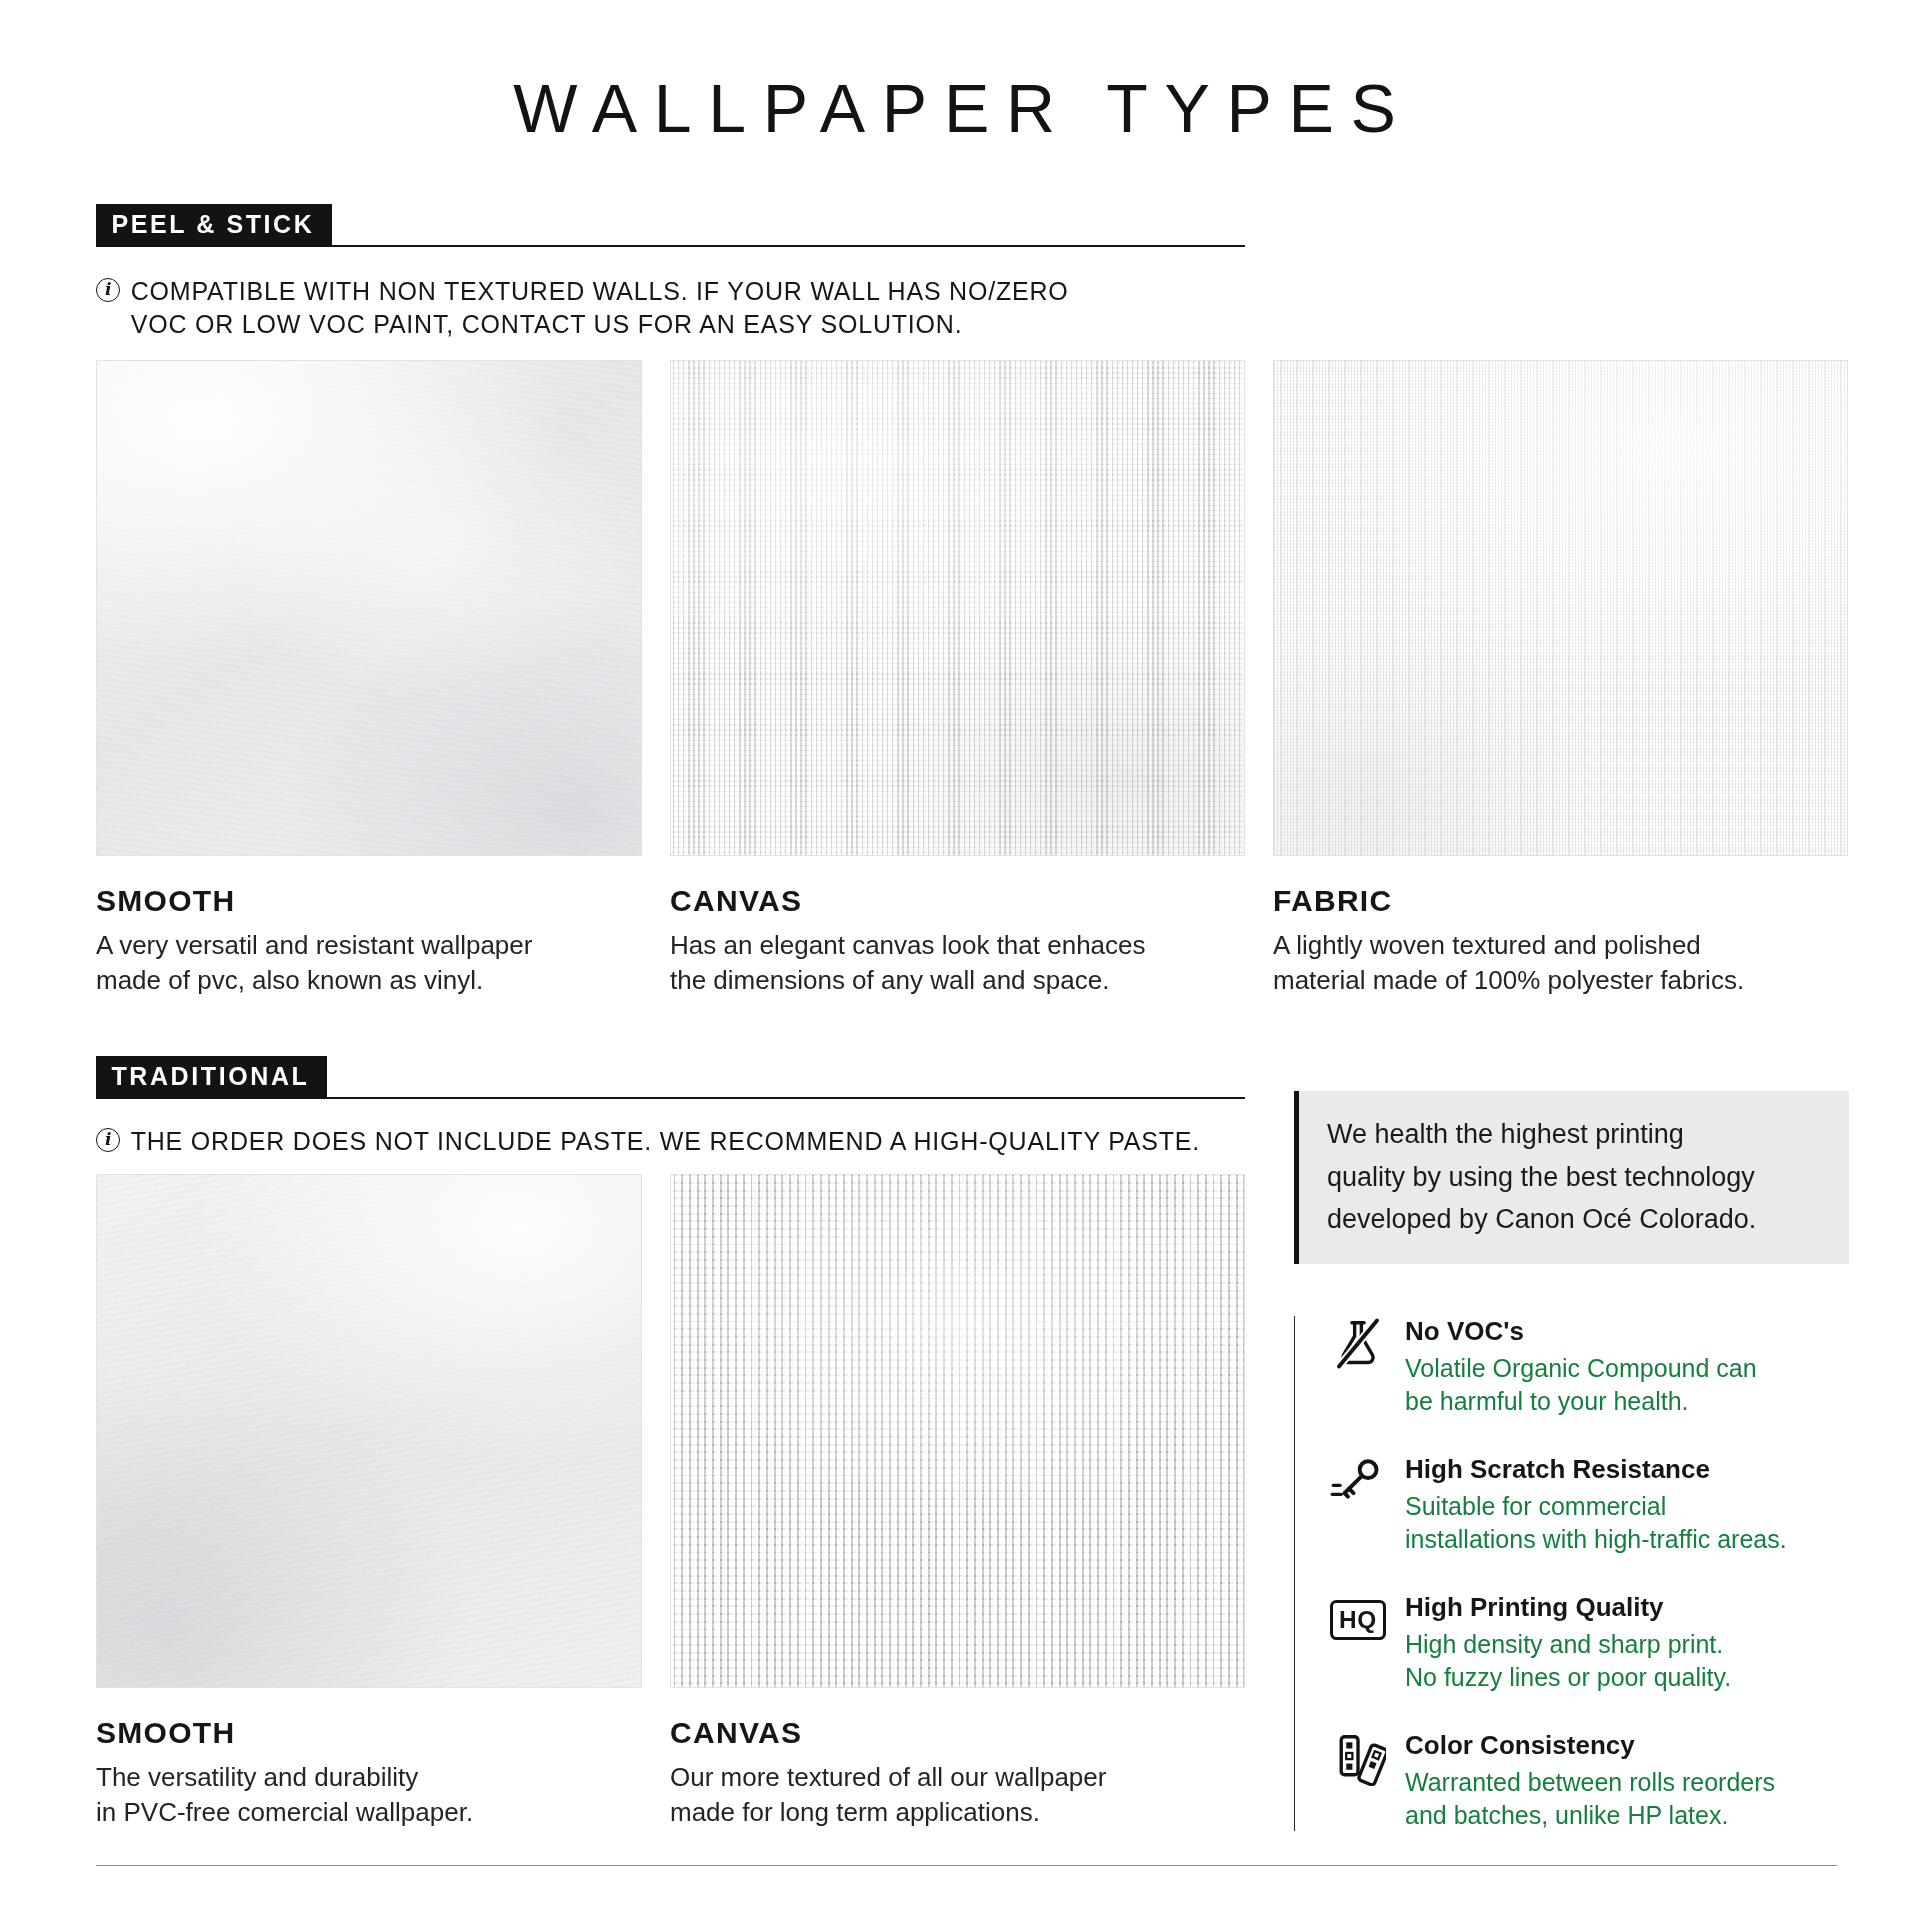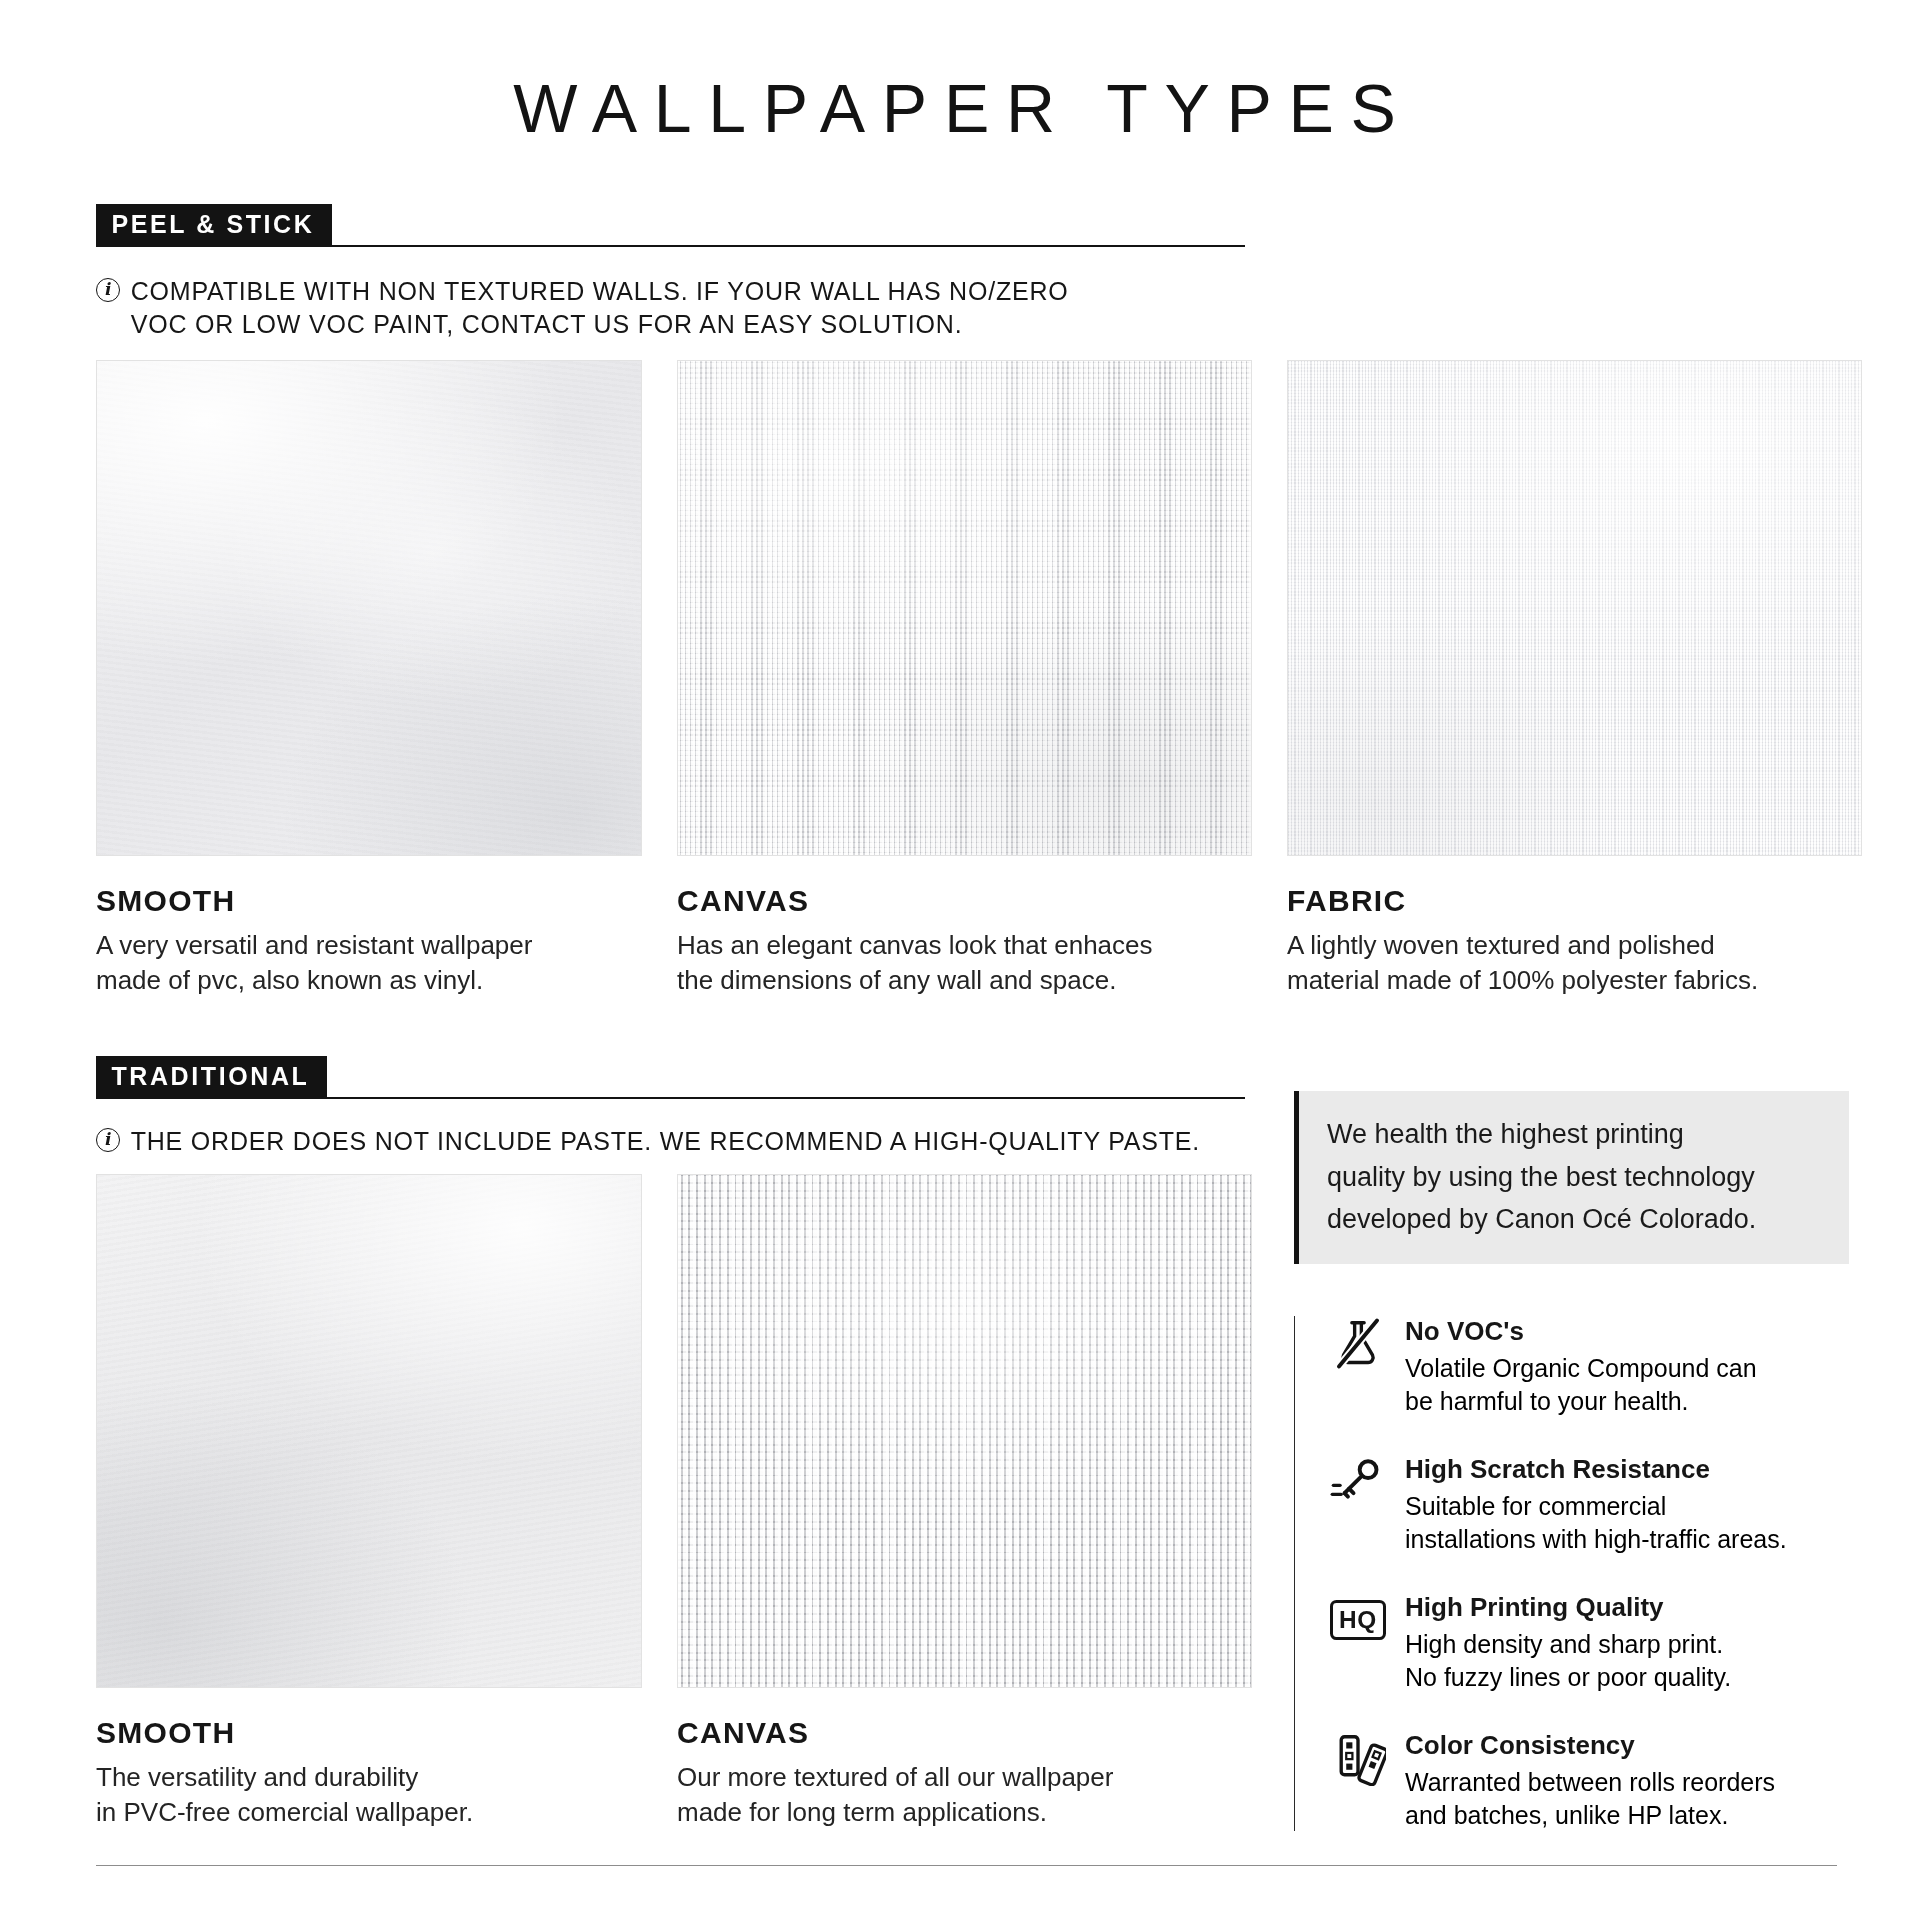--- a/index.html
+++ b/index.html
@@ -52,21 +52,21 @@
     display:flex; align-items:center; justify-content:center;
     font-family:"DejaVu Serif", serif; font-style:italic;
     font-size:17.3px; font-weight:700; line-height:1;
   }
   .note-text {
     font-size:25px; font-weight:500; letter-spacing:0.8px;
     line-height:1.32; white-space:pre-line;
   }
 
   
-  .row { position:absolute; left:96px; display:flex; gap:35px; }
+  .row { position:absolute; left:96px; display:flex; gap:28px; }
   .row-peel { top:360px; }
   .row-trad { top:1174px; }
   .card { display:flex; flex-direction:column; }
   .card-w1 { width:546px; }
   .card-w2 { width:575px; }
   .swatch { width:100%; border:0.6px solid #e2e2e2; }
   .swatch-h1 { height:496px; }
   .swatch-h2 { height:514px; }
   .card-name {
     margin-top:28px;
@@ -146,21 +146,21 @@
     display:flex; align-items:center; justify-content:center;
   }
   .feature-icon svg { width:56px; height:56px; }
   .hq-badge {
     border:3.9px solid var(--ink,#131313); border-radius:6.4px;
     font-size:24.4px; font-weight:800; letter-spacing:0.6px;
     padding:5.1px 6.4px; line-height:1;
   }
   .feature-title { font-size:26px; font-weight:700; margin-bottom:5.1px; }
   .feature-desc {
-    font-size:25px; font-weight:400; color:#000000;
+    font-size:25px; font-weight:400; color:#15803d;
     line-height:1.3; white-space:pre-line;
   }
 
   
   .bottom-rule {
     position:absolute; left:96px; top:1865px; width:1741px;
     border-top:1.9px solid #8d8d8d;
   }
 </style>
 </head>

